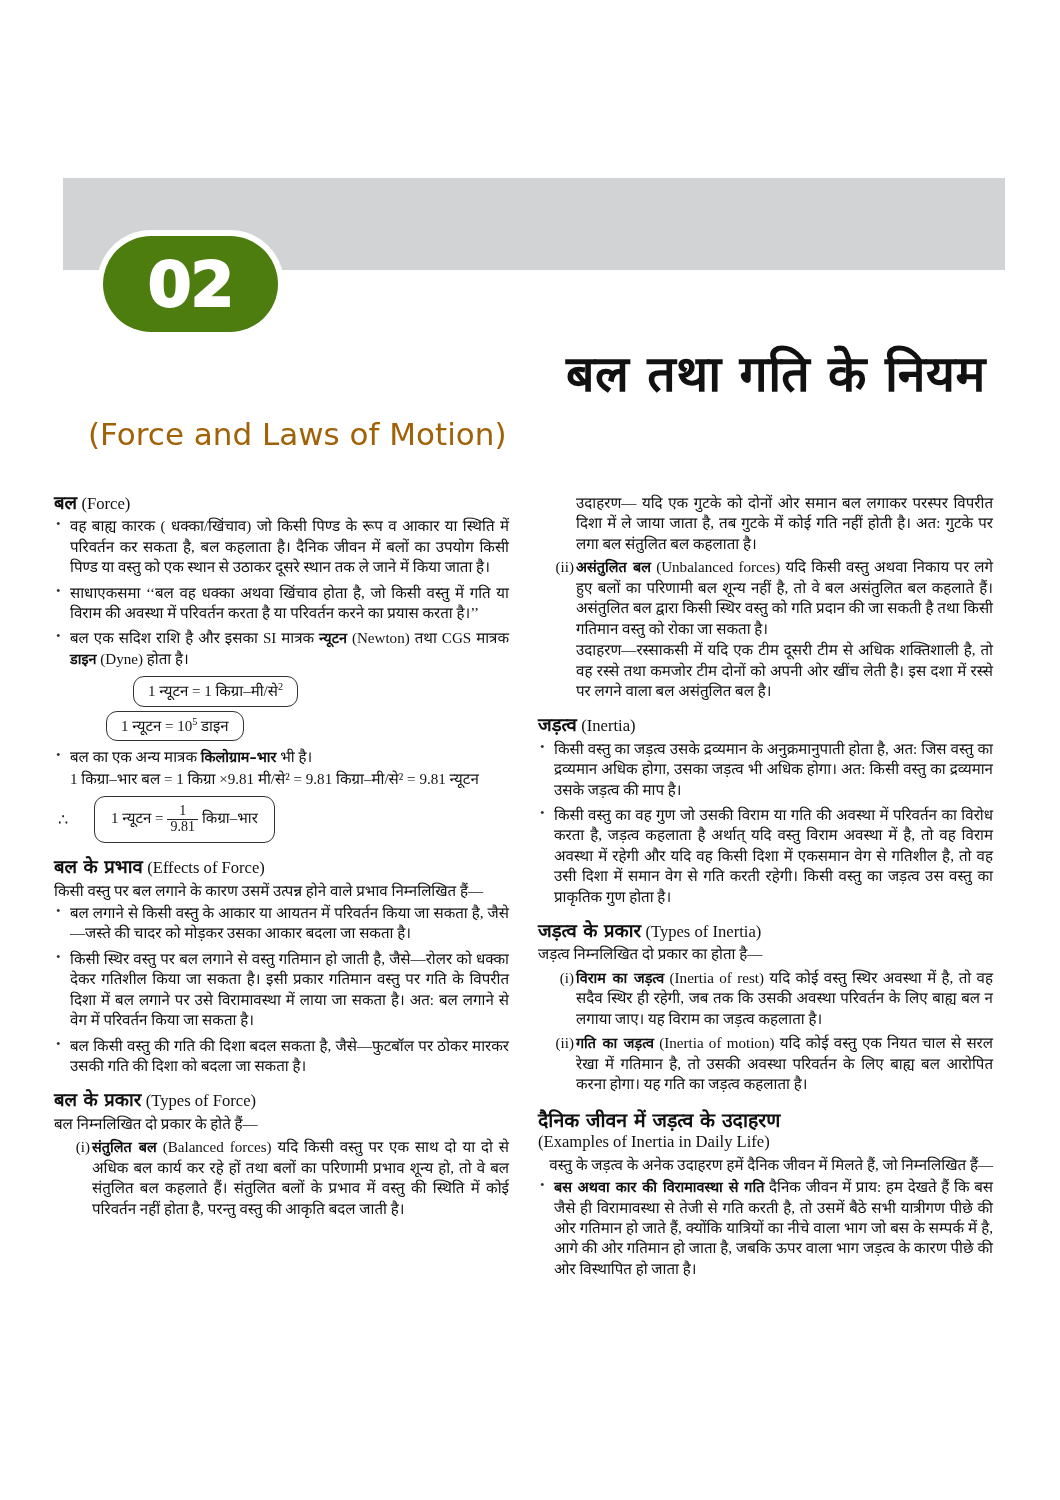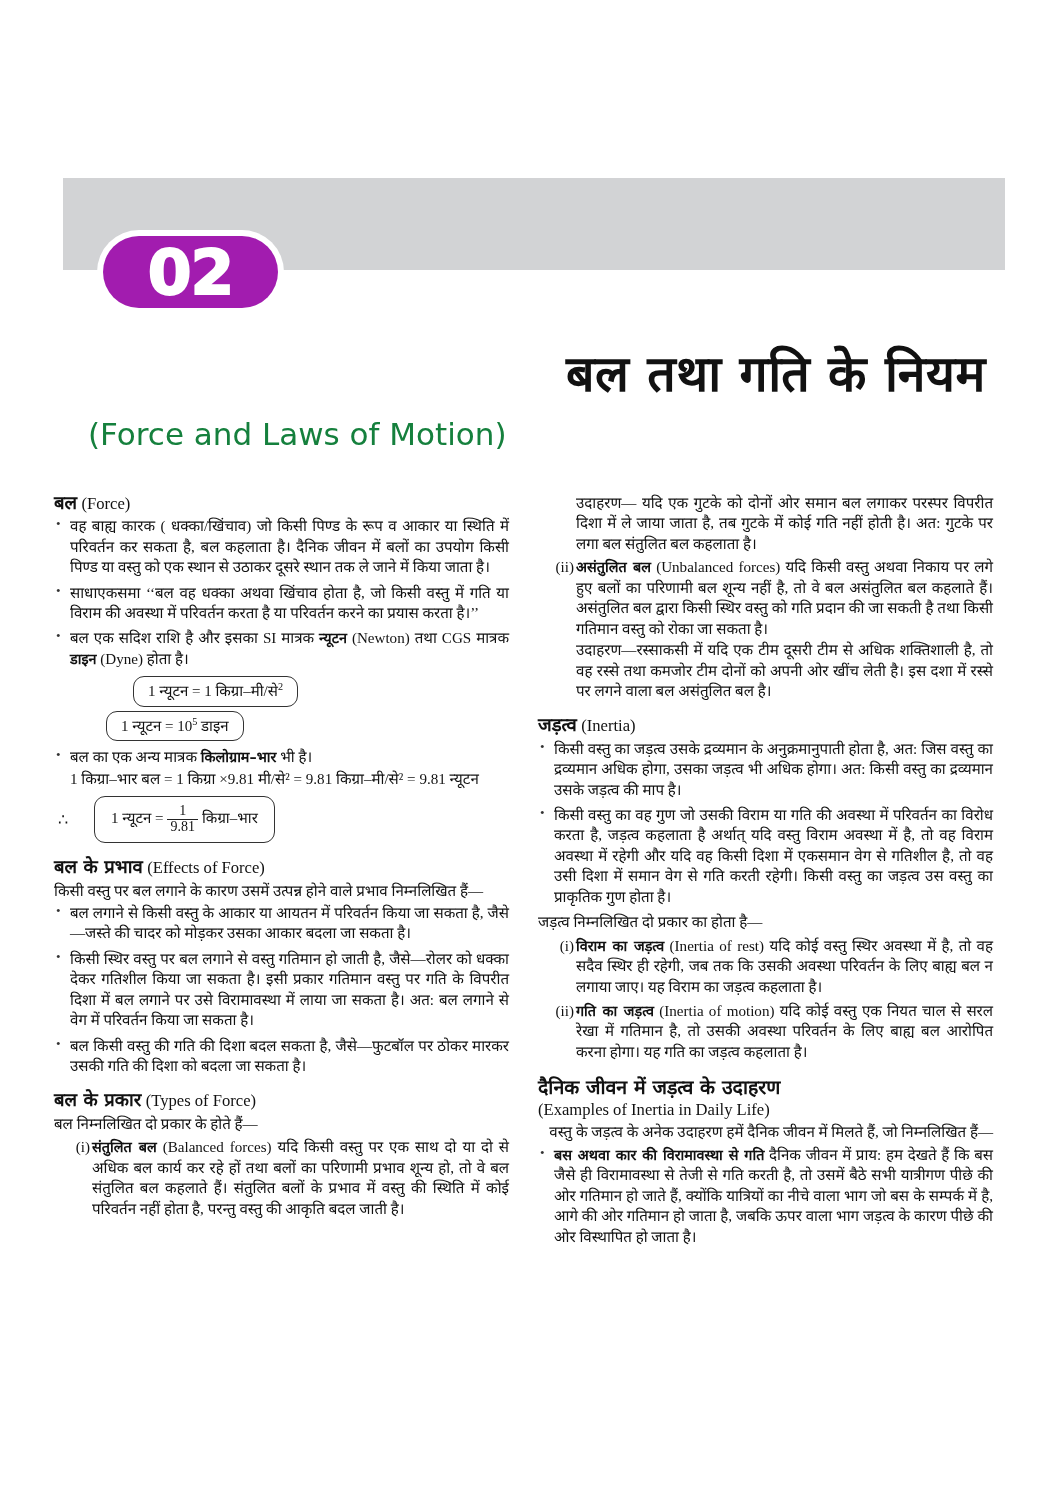--- a/index.html
+++ b/index.html
@@ -31,22 +31,22 @@
     width: 942px;
     height: 92px;
     background: #d2d3d5;
   }
 
   .chapter-badge {
     position: absolute;
     left: 103px;
     top: 236px;
     width: 175px;
-    height: 72px;
-    background: #a21caf;
+    height: 96px;
+    background: #4d7c0f;
     border-radius: 48px;
     box-shadow: 0 0 0 6px #ffffff;
     display: flex;
     align-items: center;
     justify-content: center;
   }
   .chapter-badge .num {
     color: #ffffff;
     font-family: "DejaVu Sans", sans-serif;
     font-weight: 700;
@@ -71,21 +71,21 @@
   }
   .title-en {
     position: absolute;
     left: 88px;
     top: 416px;
     width: 900px;
     font-family: "DejaVu Sans", sans-serif;
     font-weight: 400;
     font-size: 31px;
     line-height: 1.2;
-    color: #15803d;
+    color: #a16207;
   }
 
   
   .columns {
     position: absolute;
     left: 0;
     top: 492px;
     width: 1060px;
     height: 880px;
   }
@@ -322,20 +322,24 @@
 
       <div class="sec-head">
         <span class="hi">जड़त्व</span>
         <span class="en">(Inertia)</span>
       </div>
       <ul class="bullets">
         <li>किसी वस्तु का जड़त्व उसके द्रव्यमान के अनुक्रमानुपाती होता है, अत: जिस वस्तु का द्रव्यमान अधिक होगा, उसका जड़त्व भी अधिक होगा। अत: किसी वस्तु का द्रव्यमान उसके जड़त्व की माप है।</li>
         <li>किसी वस्तु का वह गुण जो उसकी विराम या गति की अवस्था में परिवर्तन का विरोध करता है, जड़त्व कहलाता है अर्थात् यदि वस्तु विराम अवस्था में है, तो वह विराम अवस्था में रहेगी और यदि वह किसी दिशा में एकसमान वेग से गतिशील है, तो वह उसी दिशा में समान वेग से गति करती रहेगी। किसी वस्तु का जड़त्व उस वस्तु का प्राकृतिक गुण होता है।</li>
       </ul>
 
+      <div class="sec-head">
+        <span class="hi">जड़त्व के प्रकार</span>
+        <span class="en">(Types of Inertia)</span>
+      </div>
       <p class="para">जड़त्व निम्नलिखित दो प्रकार का होता है—</p>
       <ol class="romans">
         <li>
           <span class="rn">(i)</span><span class="bold-hi">विराम का जड़त्व</span><span class="en-inline"> (Inertia of rest)</span><span> यदि कोई वस्तु स्थिर अवस्था में है, तो वह सदैव स्थिर ही रहेगी, जब तक कि उसकी अवस्था परिवर्तन के लिए बाह्य बल न लगाया जाए। यह विराम का जड़त्व कहलाता है।</span>
         </li>
         <li>
           <span class="rn">(ii)</span><span class="bold-hi">गति का जड़त्व</span><span class="en-inline"> (Inertia of motion)</span><span> यदि कोई वस्तु एक नियत चाल से सरल रेखा में गतिमान है, तो उसकी अवस्था परिवर्तन के लिए बाह्य बल आरोपित करना होगा। यह गति का जड़त्व कहलाता है।</span>
         </li>
       </ol>
 

